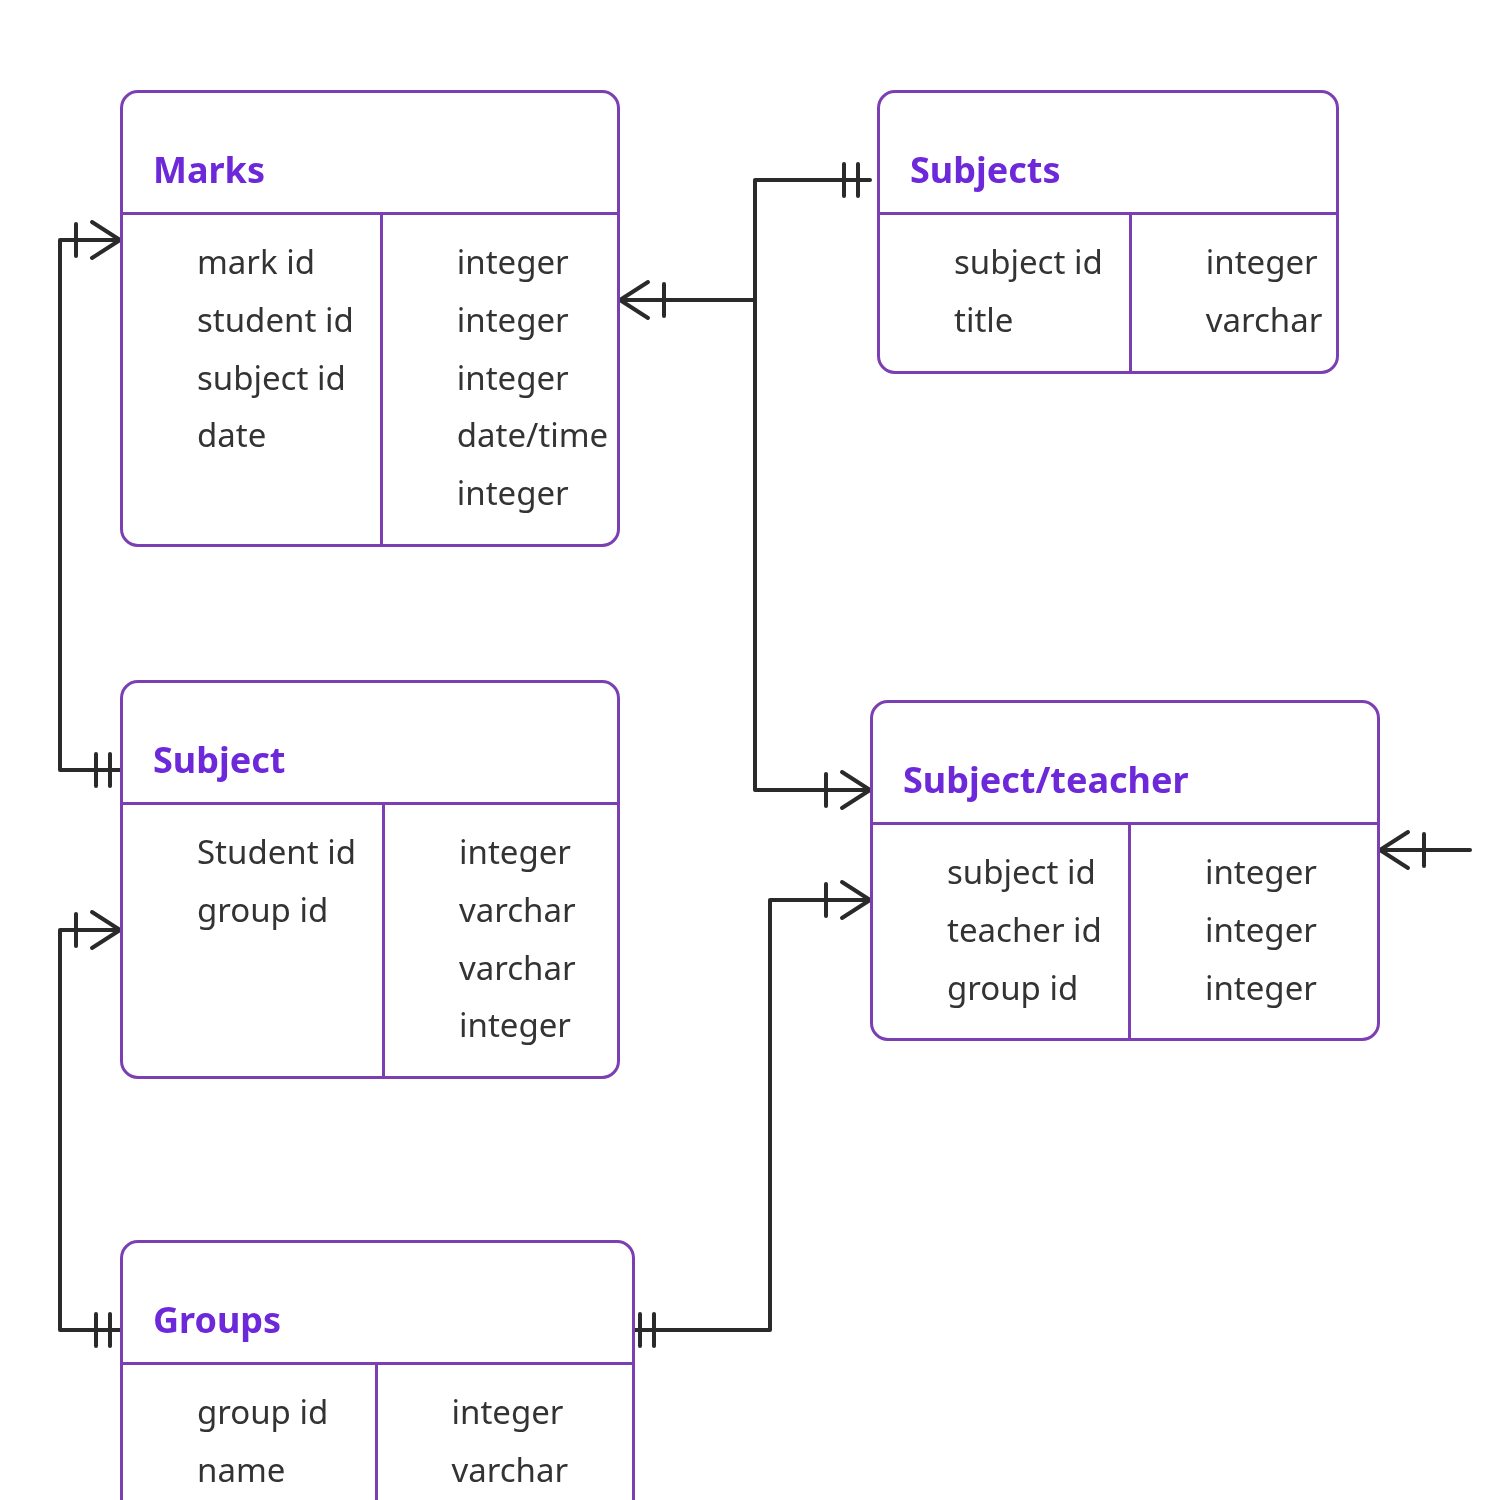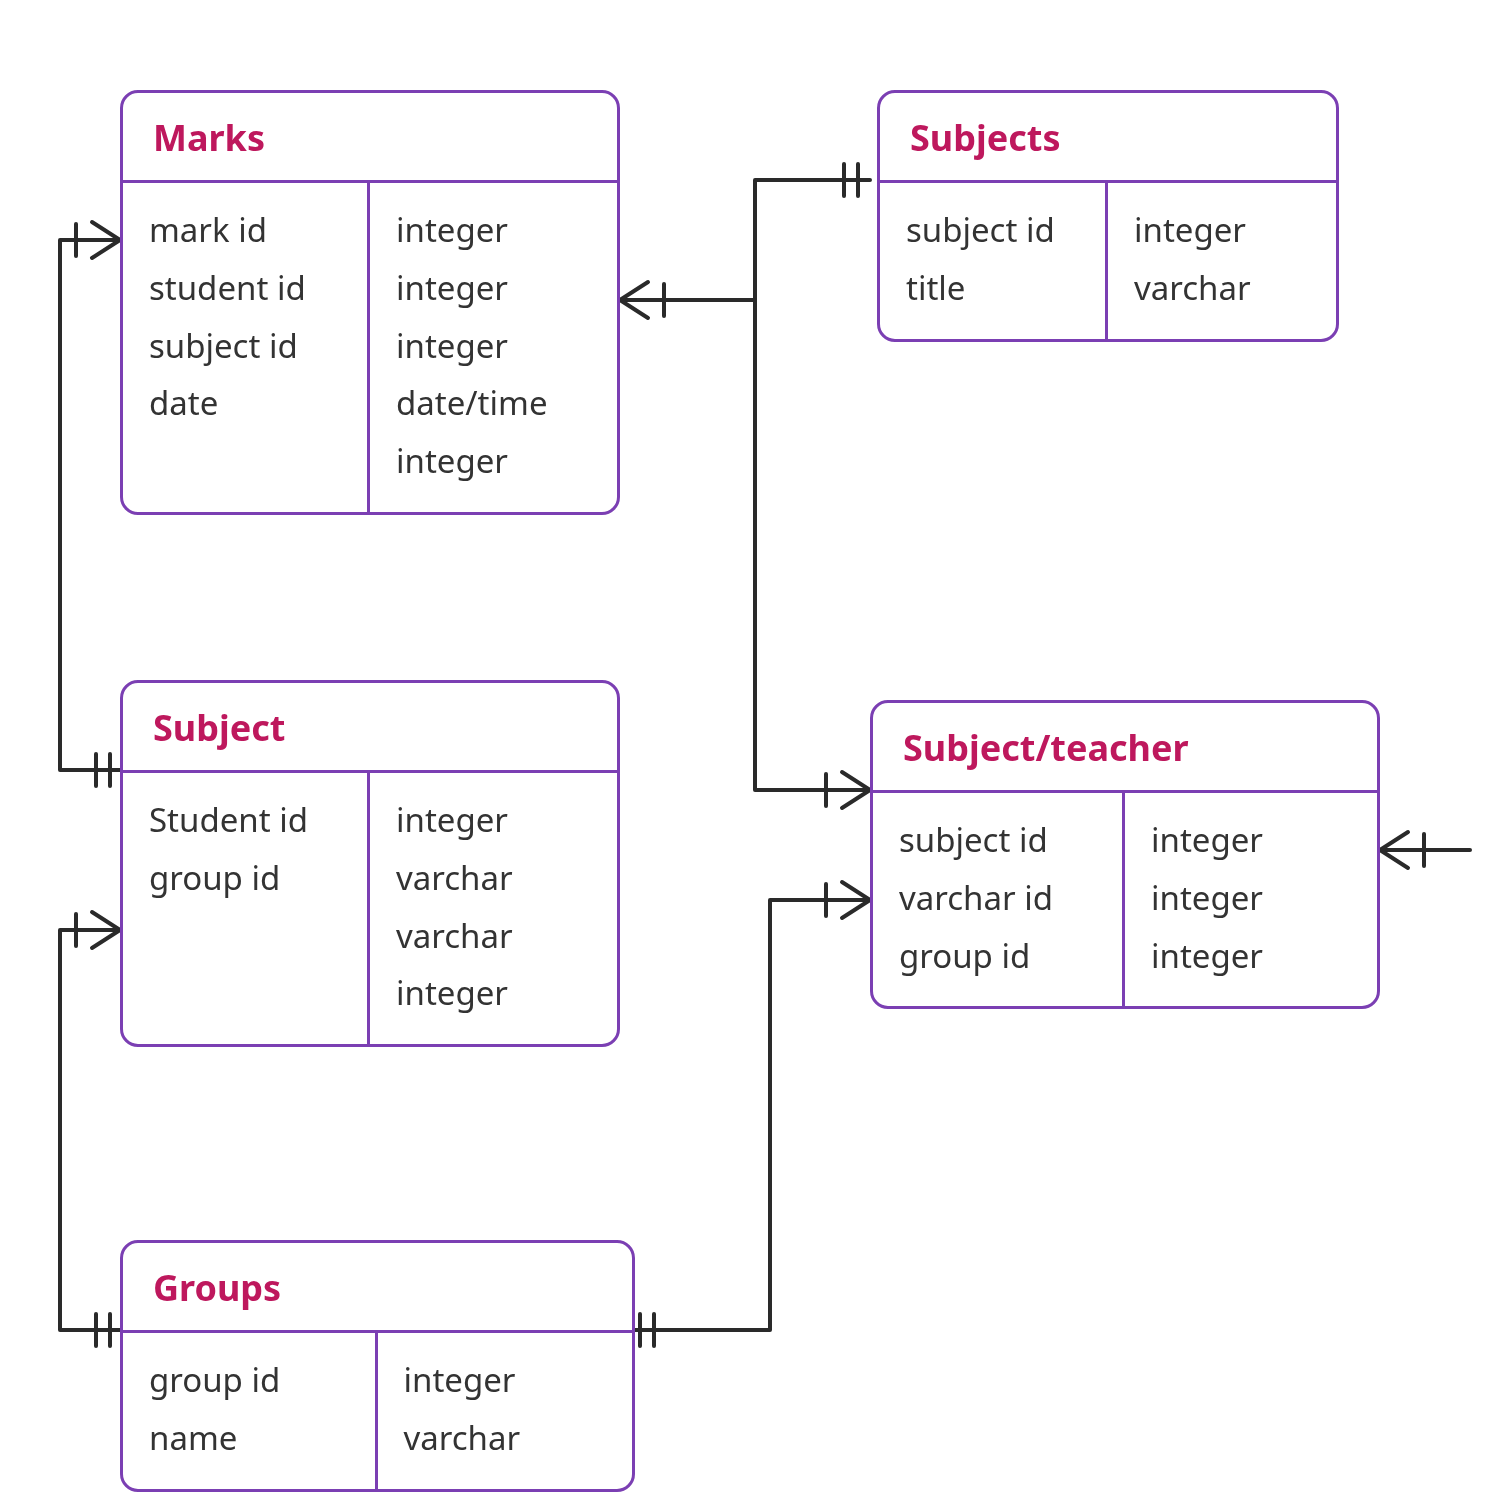--- a/index.html
+++ b/index.html
@@ -30,30 +30,32 @@
     position: absolute;
     border: 3px solid #7b3fb3;
     border-radius: 18px;
     background: #fff;
     overflow: hidden;
   }
   .entity-header {
     padding: 20px 30px 18px;
     font-weight: 700;
     font-size: 36px;
-    color: #be185d;
+    color: #6d28d9;
     border-bottom: 3px solid #7b3fb3;
     font-family: "Segoe UI Semibold","Noto Sans","Helvetica Neue",Arial,sans-serif;
+    margin-top: 32px;
   }
   .entity-body {
     display: grid;
     grid-template-columns: 1fr 1fr;
   }
   .entity-col {
     padding: 18px 26px 22px;
+    margin-left: 48px;
   }
   .entity-col.left {
     border-right: 3px solid #7b3fb3;
   }
   .entity-col div {
     font-size: 33px;
     color: #333;
     line-height: 1.75;
     white-space: nowrap;
     font-weight: 400;
@@ -181,21 +183,21 @@
         <div>integer</div>
       </div>
     </div>
   </div>
 
   <div class="entity" style="left:870px; top:700px; width:510px;">
     <div class="entity-header">Subject/teacher</div>
     <div class="entity-body">
       <div class="entity-col left">
         <div>subject id</div>
-        <div>varchar id</div>
+        <div>teacher id</div>
         <div>group id</div>
       </div>
       <div class="entity-col">
         <div>integer</div>
         <div>integer</div>
         <div>integer</div>
       </div>
     </div>
   </div>
 

